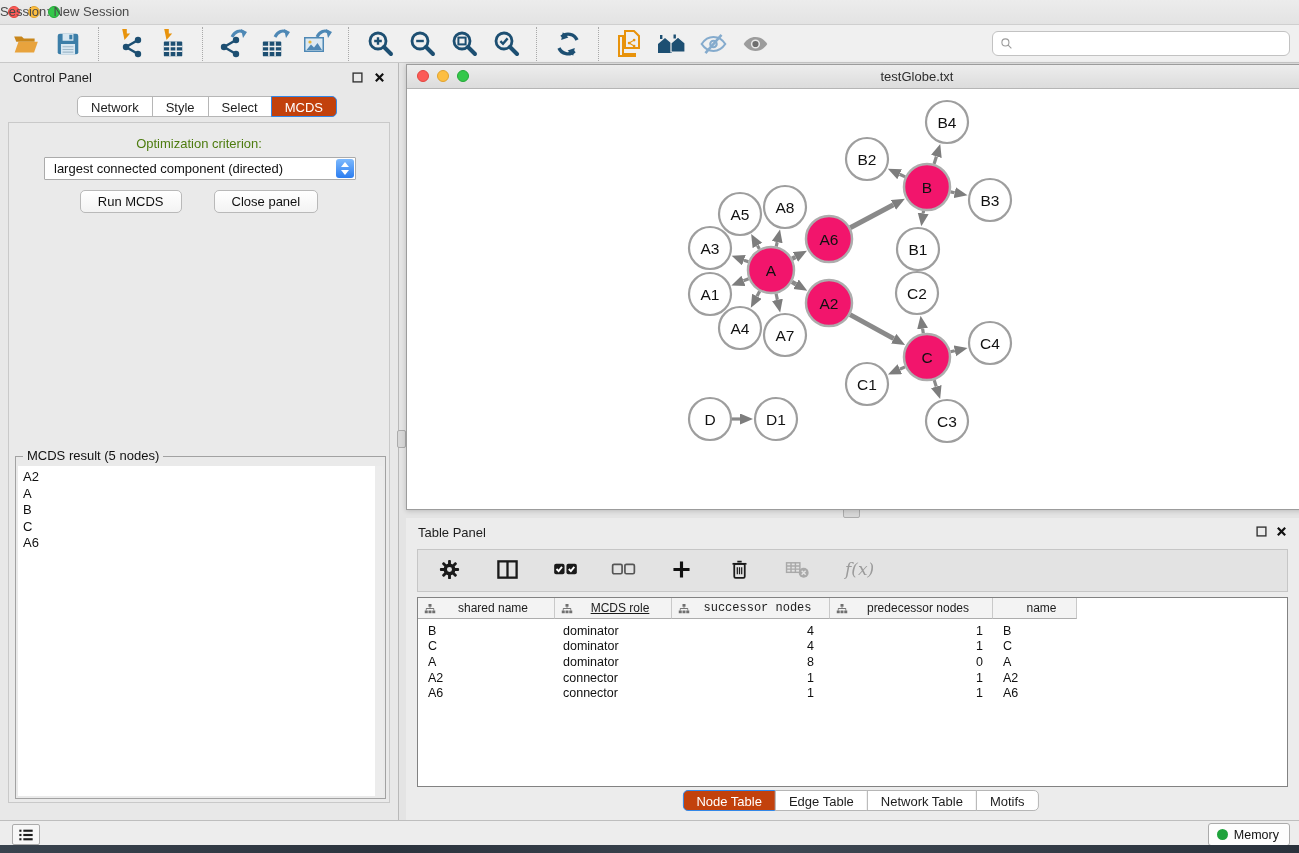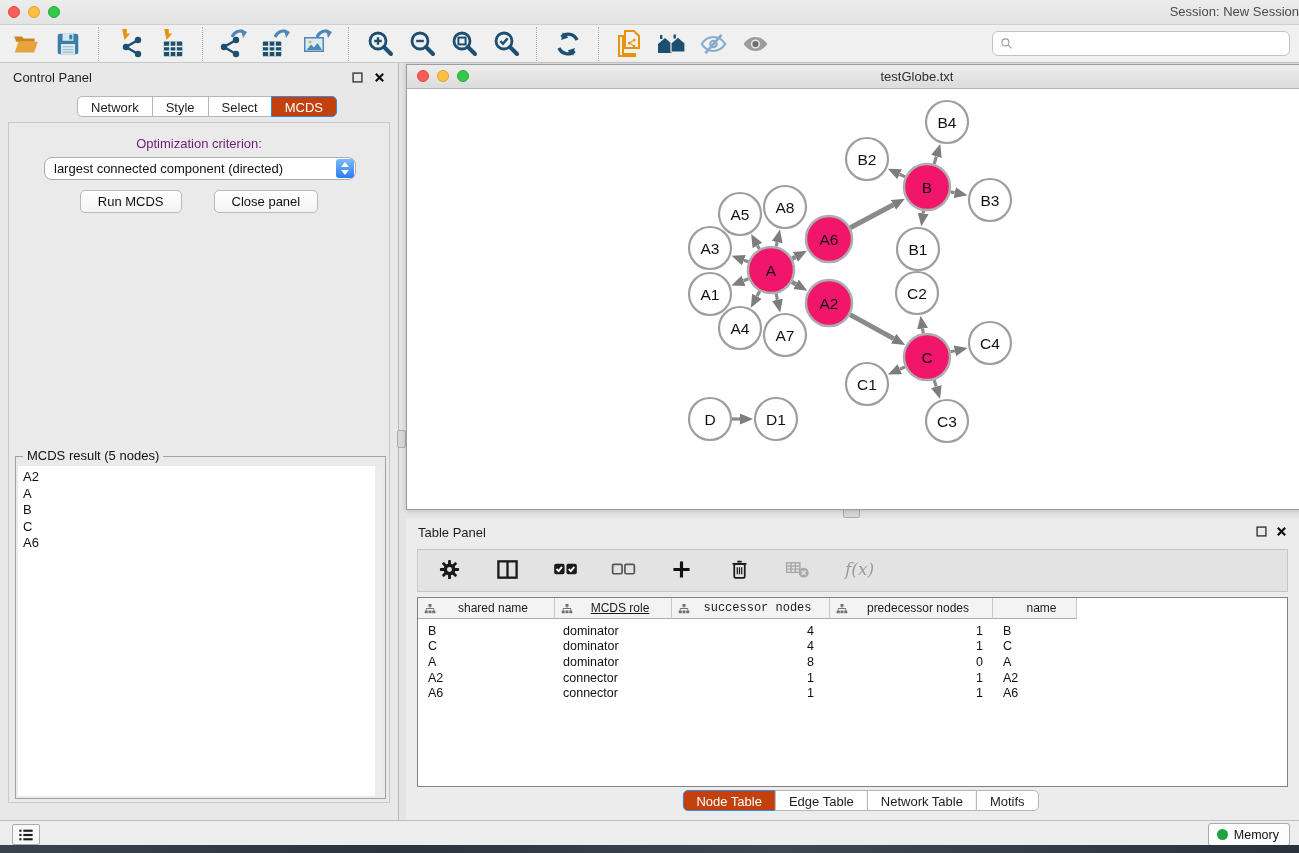--- a/index.html
+++ b/index.html
@@ -4,21 +4,21 @@
 <style>
   html,body{margin:0;padding:0;}
   body{
     width:1299px;height:853px;position:relative;overflow:hidden;
     background:#E4E4E4;font-family:"Liberation Sans",sans-serif;
     -webkit-font-smoothing:antialiased;
   }
   
   .titlebar{position:absolute;left:0;top:0;width:1299px;height:24px;
     background:linear-gradient(#ECECEC,#E3E3E3);border-bottom:1px solid #CFCFCF;}
-  .titlebar .title{position:absolute;left:0;right:0;top:4px;text-align:right;
+  .titlebar .title{position:absolute;left:0;right:0;top:4px;text-align:left;
     font-size:13px;color:#4a4a4a;}
   .lights{position:absolute;left:8px;top:6px;display:flex;gap:8px;}
   .light{width:12px;height:12px;border-radius:50%;}
   .light.red{background:#FC5B57;border:1px solid #E2463F;box-sizing:border-box;}
   .light.yellow{background:#FDBE41;border:1px solid #E0A32E;box-sizing:border-box;}
   .light.green{background:#34C84A;border:1px solid #23A837;box-sizing:border-box;}
   
   .toolbar{position:absolute;left:0;top:25px;width:1299px;height:37px;
     background:#F0F0F0;border-bottom:1px solid #C8C8C8;display:flex;align-items:center;}
   .tb-group{display:flex;align-items:center;gap:6px;padding:0 8px;}
@@ -37,23 +37,23 @@
   .panel-head .ptitle{position:absolute;left:13px;top:7px;font-size:13px;color:#1e1e1e;}
   .win-ctl{position:absolute;top:8px;width:13px;height:13px;display:flex;align-items:center;justify-content:center;}
   .tabs-seg{position:absolute;top:33px;left:50%;transform:translateX(-50%);display:flex;}
   .seg{height:21px;line-height:21px;padding:0 13px;font-size:13px;color:#1d1d1d;background:#fff;
     border:1px solid #B6B6B6;margin-left:-1px;box-sizing:border-box;white-space:nowrap;}
   .seg:first-child{border-radius:5px 0 0 5px;margin-left:16px;}
   .seg:last-child{border-radius:0 5px 5px 0;}
   .seg.active{background:#c2410c;border-color:#3388E8;color:#fff;}
   .cp-content{position:absolute;left:8px;top:59px;width:382px;height:681px;background:#EAEAEA;
     border:1px solid #C9C9C9;box-sizing:border-box;}
-  .opt-label{position:absolute;left:0;right:0;top:13px;text-align:center;font-size:13px;color:#701a75;}
+  .opt-label{position:absolute;left:0;right:0;top:13px;text-align:center;font-size:13px;color:#4d7c0f;}
   .fake-select{position:absolute;left:35px;top:34px;width:312px;height:23px;background:#fff;
-    border:1px solid #ABABAB;border-radius:8px;box-sizing:border-box;}
+    border:1px solid #ABABAB;border-radius:1px;box-sizing:border-box;}
   .fake-select .sel-text{position:absolute;left:9px;top:3px;font-size:13px;color:#111;white-space:nowrap;}
   .stepper{position:absolute;right:1px;top:1px;bottom:1px;width:18px;border-radius:3px;
     background:linear-gradient(#7DB9FD,#2B7DF0);display:flex;flex-direction:column;align-items:center;justify-content:center;gap:3px;}
   .stepper .up{width:0;height:0;border-left:4px solid transparent;border-right:4px solid transparent;border-bottom:5px solid #fff;}
   .stepper .down{width:0;height:0;border-left:4px solid transparent;border-right:4px solid transparent;border-top:5px solid #fff;}
   .btn-row{position:absolute;left:0;right:0;top:67px;display:flex;justify-content:center;gap:32px;}
   .mac-btn{height:23px;padding:0 17px;font-size:13px;color:#111;background:linear-gradient(#FFFFFF,#F3F3F3);
     border:1px solid #B9B9B9;border-radius:5px;font-family:inherit;}
   .result-group{position:absolute;left:6px;top:333px;width:369px;height:341px;border:1px solid #A2A2A2;}
   .result-legend{position:absolute;left:7px;top:-9px;background:#EAEAEA;padding:0 4px;font-size:13px;color:#111;white-space:nowrap;}

